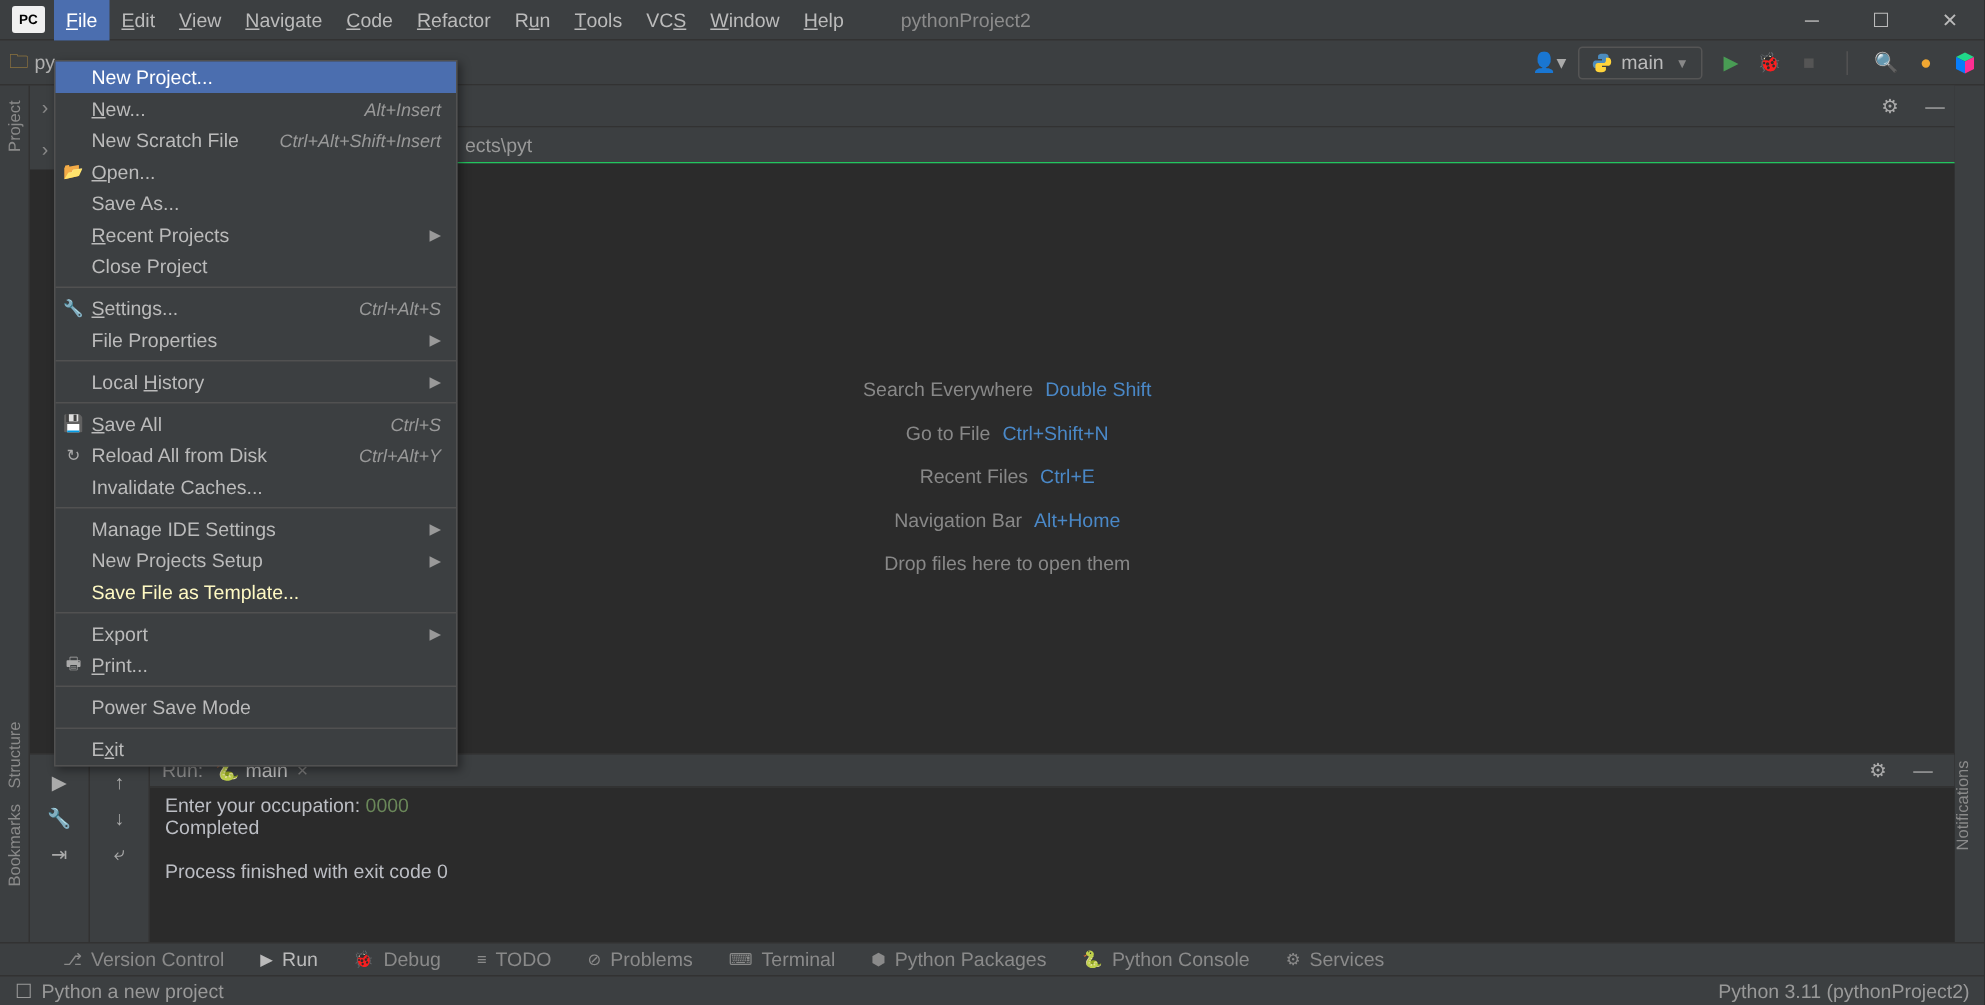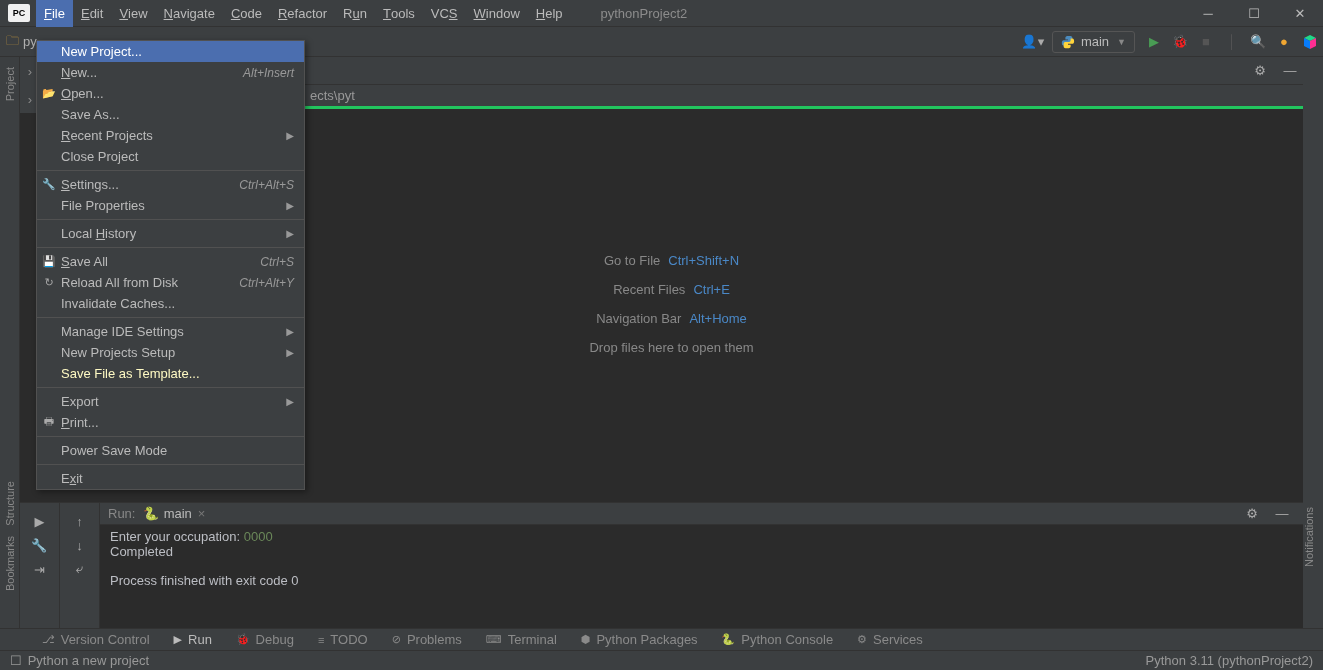--- a/index.html
+++ b/index.html
@@ -29,21 +29,21 @@
 .vlabel { writing-mode: vertical-rl; transform: rotate(180deg); font-size:11px; color:#8a8a8a; text-align:center; }
 .strip-item { margin:10px 0; display:flex; flex-direction:column; align-items:center; }
 
 .chevcol { position:absolute; left:20px; top:57px; width:20px; background:#3c3f41; }
 .chevbtn { width:20px; height:28px; display:flex; align-items:center; justify-content:center; color:#8a8a8a; cursor:pointer; }
 
 
 #editor { position:absolute; left:40px; right:20px; top:57px; bottom:168px; background:#3c3f41; }
 .tabbar { height:28px; background:#3c3f41; border-bottom:1px solid #323232; color:#777; padding-left:270px; display:flex; align-items:center; font-size:12px; }
 .tabbar .gicon { margin-left:auto; margin-right:4px; }
-.pathbar { height:24px; background:#3c3f41; border-bottom:3px solid #22c55e; color:#999; padding-left:270px; display:flex; align-items:center; font-size:12px; }
+.pathbar { height:24px; background:#3c3f41; border-bottom:1px solid #22c55e; color:#999; padding-left:270px; display:flex; align-items:center; font-size:12px; }
 .empty { position:absolute; top:52px; left:0; right:0; bottom:0; background:#2b2b2b; padding-top:130px; text-align:center; }
 .hint-row { margin:12px 0; color:#888; font-size:15px; }
 .hint-key { color:#4a88c7; margin-left:8px; }
 
 
 #file-menu { position:absolute; left:36px; top:40px; width:269px; background:#3c3f41; border:1px solid #515151; box-shadow: 2px 2px 6px rgba(0,0,0,.4); z-index:100; }
 .mi { height:21px; display:flex; align-items:center; padding:0 10px 0 24px; position:relative; color:#bbbbbb; cursor:pointer; }
 .mi.hl { background:#4b6eaf; color:#fff; }
 .mi.disabled { color:#fef9c3; }
 .mi .ic { position:absolute; left:4px; width:16px; text-align:center; color:#aaa; font-size:11px; }
@@ -160,34 +160,39 @@
 
 <div id="editor">
   <div class="tabbar">
     <span class="gicon tb-icon">⚙</span>
     <span class="tb-icon">—</span>
   </div>
   <div class="pathbar">
     <span>ects\pyt</span>
   </div>
   <div class="empty" id="hints">
+      <div class="hint-row"><span>Search Everywhere</span><span class="hint-key">Double Shift</span></div>
       <div class="hint-row"><span>Go to File</span><span class="hint-key">Ctrl+Shift+N</span></div>
       <div class="hint-row"><span>Recent Files</span><span class="hint-key">Ctrl+E</span></div>
       <div class="hint-row"><span>Navigation Bar</span><span class="hint-key">Alt+Home</span></div>
       <div class="hint-row"><span>Drop files here to open them</span></div>
     </div>
 </div>
 
 <div id="file-menu">
     <div class="mi hl">
       <span>New Project...</span>
     </div>
     <div class="mi">
       <span><span class="ul">N</span>ew...</span>
       <span class="sc">Alt+Insert</span>
+    </div>
+    <div class="mi">
+      <span>New Scratch File</span>
+      <span class="sc">Ctrl+Alt+Shift+Insert</span>
     </div>
     <div class="mi">
       <span class="ic">📂</span>
       <span><span class="ul">O</span>pen...</span>
     </div>
     <div class="mi">
       <span>Save As...</span>
     </div>
     <div class="mi">
       <span><span class="ul">R</span>ecent Projects</span>

